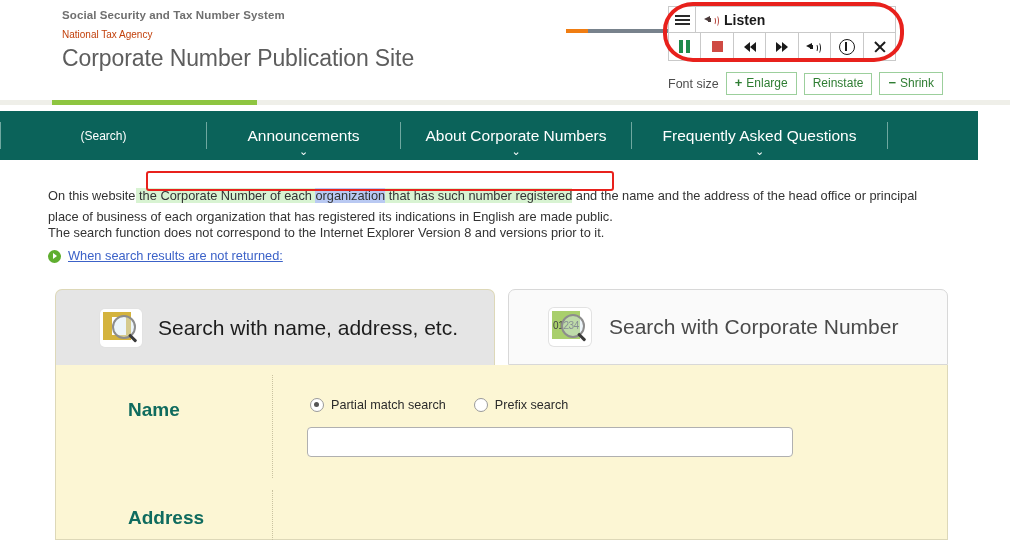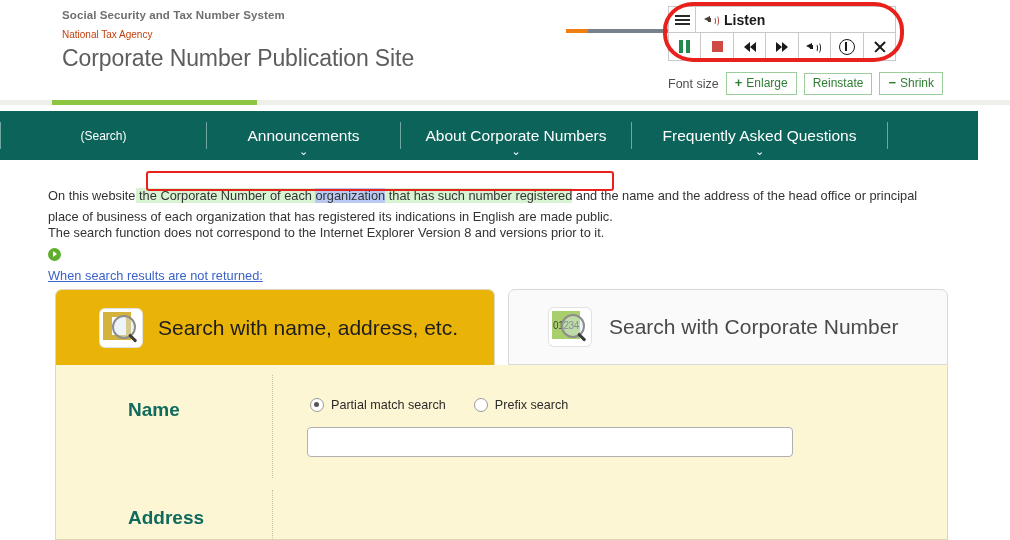--- a/index.html
+++ b/index.html
@@ -356,23 +356,22 @@
     font-size: 12.8px;
     line-height: 18px;
     color: #333333;
   }
 
   #link-row {
     position: absolute;
     left: 48px;
     top: 248px;
     display: flex;
-    align-items: flex-start;
+    align-items: flex-end;
     gap: 7px;
-    flex-direction: column;
   }
   #link-bullet {
     width: 13px; height: 13px;
     border-radius: 50%;
     background: #5fae2f;
     position: relative;
     flex: 0 0 auto;
   }
   #link-bullet:after {
     content: "";
@@ -389,21 +388,21 @@
     text-decoration: underline;
   }
 
   
   #tab-name {
     position: absolute;
     left: 55px;
     top: 289px;
     width: 440px;
     height: 76px;
-    background: #eab308;
+    background: #e5e5e5;
     border: 1px solid #ddd8b8;
     border-bottom: none;
     border-radius: 7px 7px 0 0;
     box-sizing: border-box;
     display: flex;
     align-items: center;
     padding-left: 44px;
     gap: 16px;
   }
   #tab-number {

